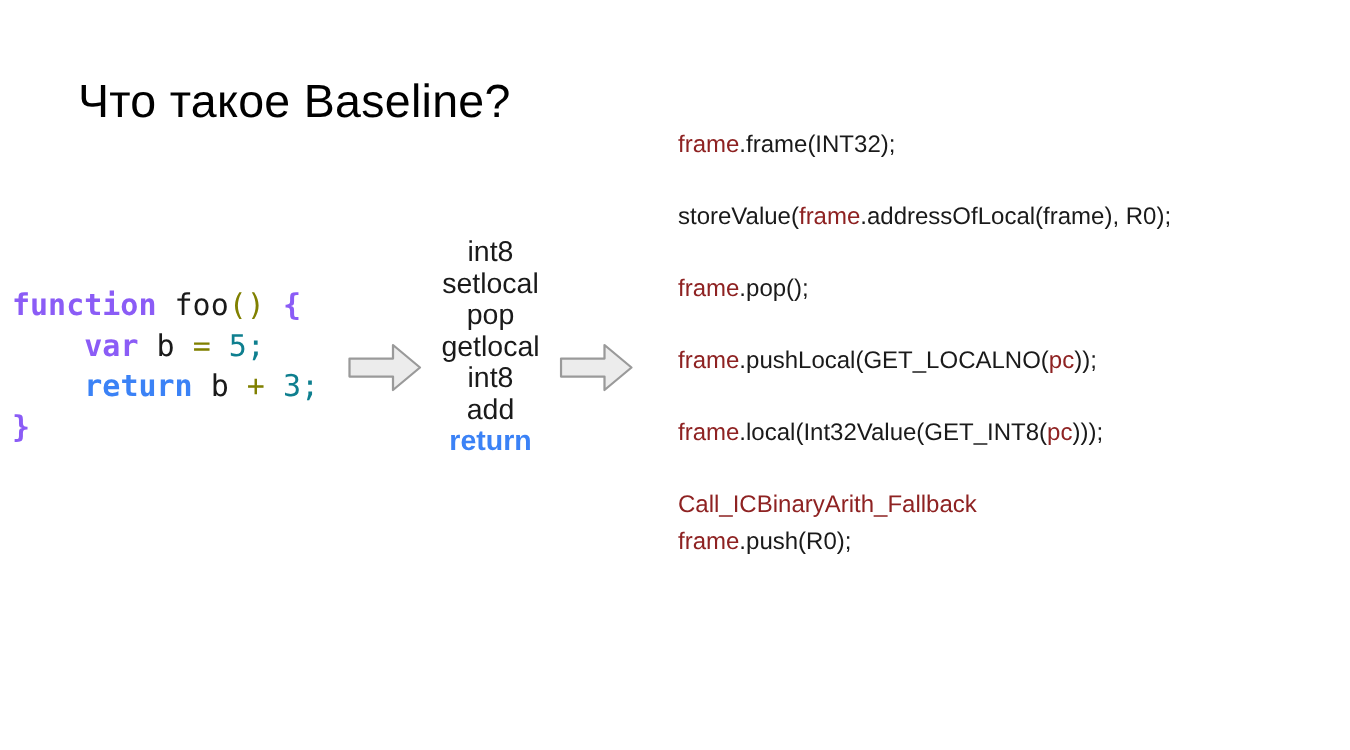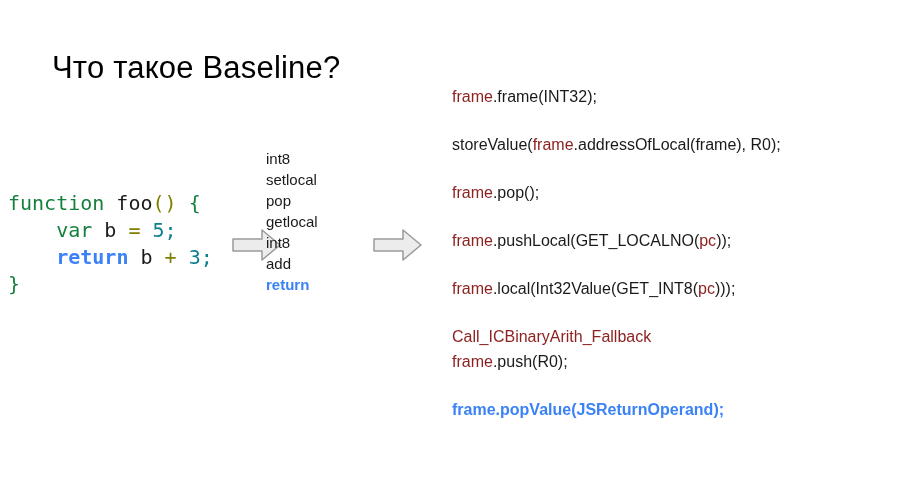--- a/index.html
+++ b/index.html
@@ -13,36 +13,36 @@
     font-size:31px;color:#000000;letter-spacing:0.2px;
   }
   
   .js-code{
     position:absolute;left:8px;top:190px;
     font-family:"DejaVu Sans Mono","Liberation Mono",monospace;
     font-size:20px;line-height:27px;white-space:pre;
   }
   
   .bytecode{
-    position:absolute;left:266px;top:148px;width:122px;
-    text-align:left;font-size:15px;line-height:21px;color:#1a1a1a;
+    position:absolute;left:266px;top:158px;width:122px;
+    text-align:center;font-size:19px;line-height:21px;color:#1a1a1a;
   }
   
   .native{
     position:absolute;left:452px;top:84px;
     font-size:16px;color:#1a1a1a;
   }
   .native .group{margin-bottom:23px;}
   .native .line{line-height:25px;white-space:pre;}
   
   .arrow{position:absolute;width:50px;height:36px;}
   .arrow-1{left:232px;top:227px;}
   .arrow-2{left:373px;top:227px;}
   
-  .c-keyword{color:#15803d;}
+  .c-keyword{color:#8b5cf6;font-weight:bold;}
   .c-plain{color:#1a1a1a;}
   .c-operator{color:#808000;}
   .c-number{color:#0e7f8f;}
   .c-red{color:#3b82f6;font-weight:700;}
   .c-maroon{color:#8e2222;}
 </style>
 </head>
 <body>
 
 <div class="title">Что такое Baseline?</div>
@@ -80,16 +80,13 @@
     <div class="group">
       <div class="line"><span class="c-maroon">frame</span><span class="c-plain">.pushLocal(GET_LOCALNO(</span><span class="c-maroon">pc</span><span class="c-plain">));</span></div>
     </div>
     <div class="group">
       <div class="line"><span class="c-maroon">frame</span><span class="c-plain">.local(Int32Value(GET_INT8(</span><span class="c-maroon">pc</span><span class="c-plain">)));</span></div>
     </div>
     <div class="group">
       <div class="line"><span class="c-maroon">Call_ICBinaryArith_Fallback</span></div>
       <div class="line"><span class="c-maroon">frame</span><span class="c-plain">.push(R0);</span></div>
     </div>
-    <div class="group">
-      <div class="line"><span class="c-red">frame.popValue(JSReturnOperand);</span></div>
-    </div>
   </div>
 
 </body></html>

